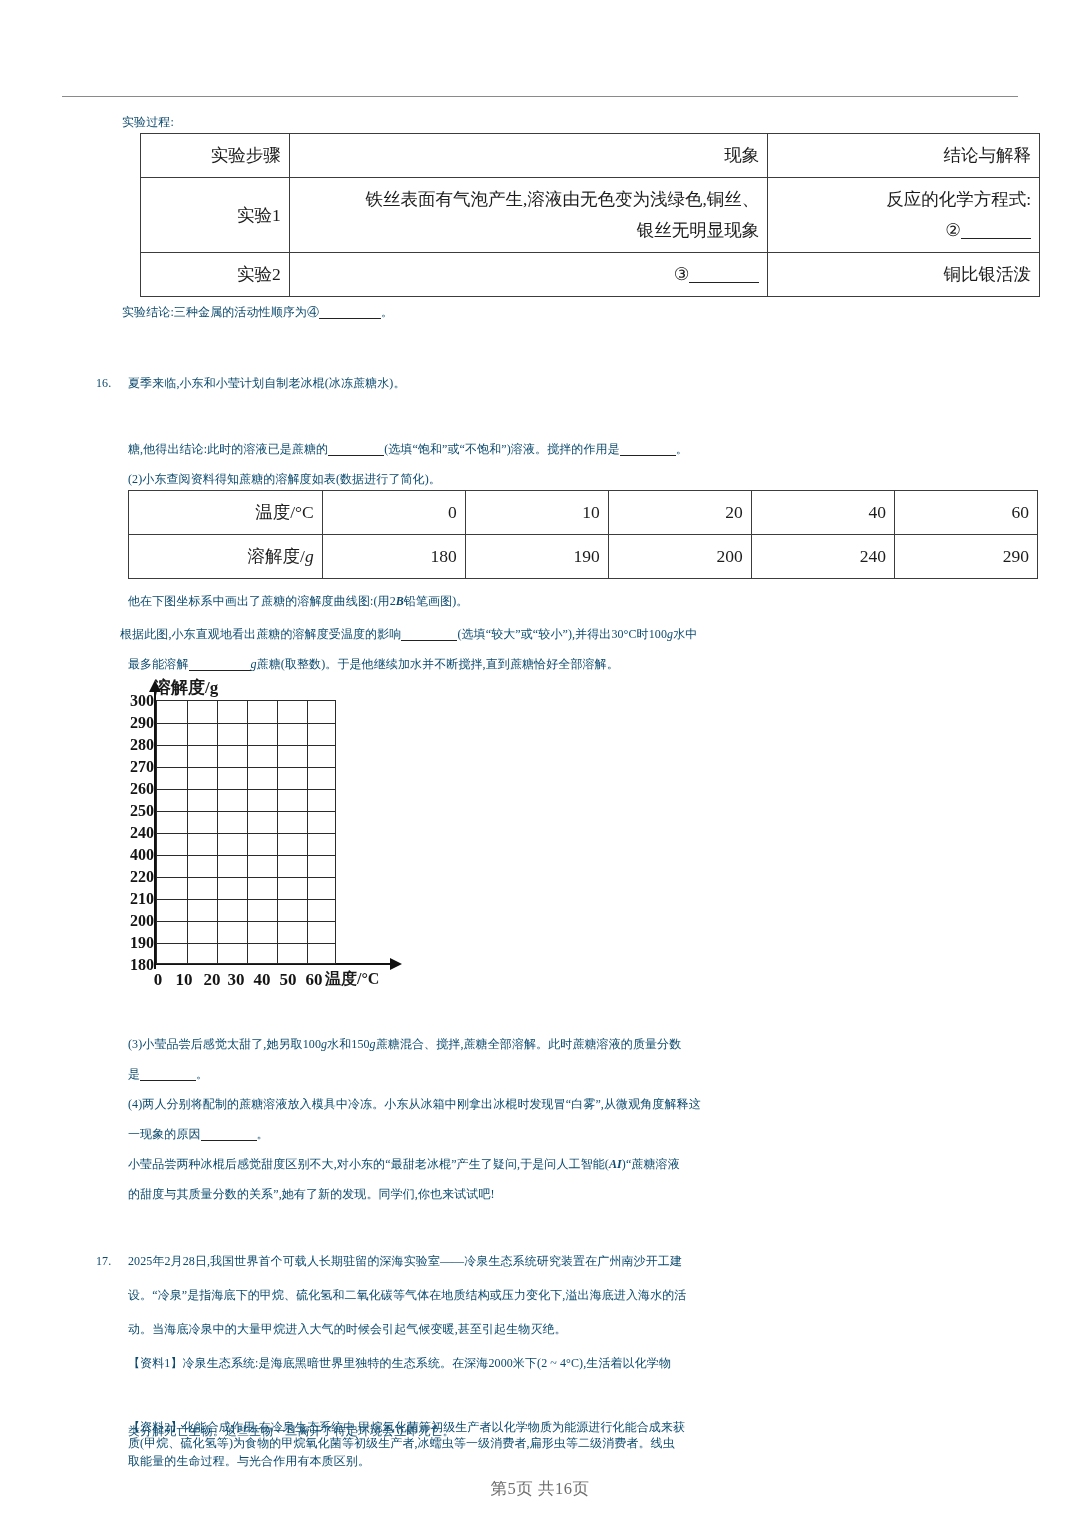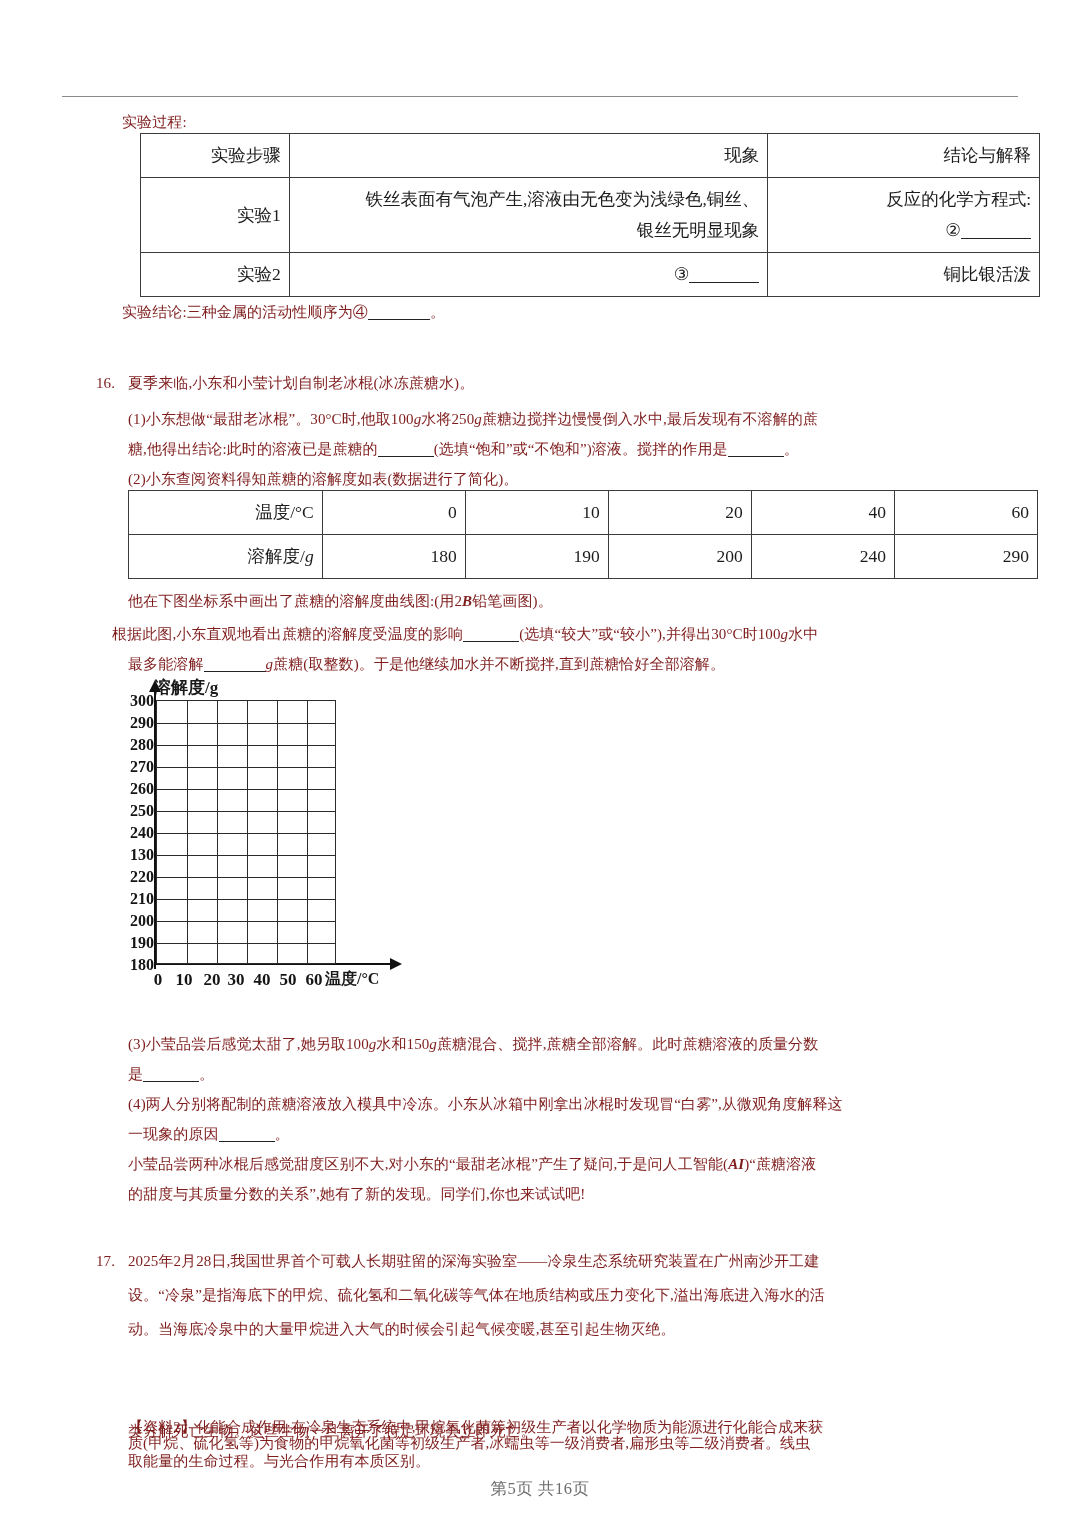--- a/index.html
+++ b/index.html
@@ -26,25 +26,25 @@
     left: 62px;
     top: 96px;
     width: 956px;
     height: 0;
     border-top: 1.5px solid #8a8a8a;
   }
 
   
   .tx {
     position: absolute;
-    font-size: 15px;
+    font-size: 12px;
     line-height: 36px;
     letter-spacing: 0.1px;
     white-space: nowrap;
-    color: #7f1d1d;
+    color: #0c4a6e;
   }
   .ital { font-style: italic; }
   .bolditalic { font-style: italic; font-weight: bold; }
 
   
   .blank {
     display: inline-block;
     border-bottom: 1.4px solid #222;
     vertical-align: -3px;
   }
@@ -221,23 +221,20 @@
   </tbody>
     </table>
 
   <div class="tx" style="left:122px; top:294px;">
     <span>实验结论:三种金属的活动性顺序为④</span><span class="blank b62"></span><span>。</span>
   </div>
 
   <div class="tx" style="left:96px; top:365px;">16.</div>
   <div class="tx" style="left:128px; top:365px;">夏季来临,小东和小莹计划自制老冰棍(冰冻蔗糖水)。</div>
 
-  <div class="tx" style="left:128px; top:401px;">
-    <span>(1)小东想做“最甜老冰棍”。30°C时,他取100</span><span class="ital">g</span><span>水将250</span><span class="ital">g</span><span>蔗糖边搅拌边慢慢倒入水中,最后发现有不溶解的蔗</span>
-  </div>
   <div class="tx" style="left:128px; top:431px;">
     <span>糖,他得出结论:此时的溶液已是蔗糖的</span><span class="blank b56"></span><span>(选填“饱和”或“不饱和”)溶液。搅拌的作用是</span><span class="blank b56"></span><span>。</span>
   </div>
 
   <div class="tx" style="left:128px; top:461px;">(2)小东查阅资料得知蔗糖的溶解度如表(数据进行了简化)。</div>
 
   <table class="doc" id="sol-table">
     <tbody>
         <tr>
       <td class="hdr">温度/°C</td>
@@ -254,21 +251,21 @@
       <td class="val">200</td>
       <td class="val">240</td>
       <td class="val">290</td>
     </tr>
   </tbody>
     </table>
 
   <div class="tx" style="left:128px; top:583px;">
     <span>他在下图坐标系中画出了蔗糖的溶解度曲线图:(用2</span><span class="bolditalic">B</span><span>铅笔画图)。</span>
   </div>
-  <div class="tx" style="left:112px; top:616px;">
+  <div class="tx" style="left:120px; top:616px;">
     <span>根据此图,小东直观地看出蔗糖的溶解度受温度的影响</span><span class="blank b56"></span><span>(选填“较大”或“较小”),并得出30°C时100</span><span class="ital">g</span><span>水中</span>
   </div>
   <div class="tx" style="left:128px; top:646px;">
     <span>最多能溶解</span><span class="blank b62"></span><span class="ital">g</span><span>蔗糖(取整数)。于是他继续加水并不断搅拌,直到蔗糖恰好全部溶解。</span>
   </div>
 
   <div id="chart">
     <div class="chart-ylabel">溶解度/g</div>
     <div class="arrow-up"></div>
     <div class="axis-y"></div>
@@ -293,21 +290,21 @@
         <div class="hline" style="top: 242px;"></div>
       </div>
     <div class="ytick-wrap" id="yticks">
         <div class="ytick" style="top: 16px;">300</div>
         <div class="ytick" style="top: 38px;">290</div>
         <div class="ytick" style="top: 60px;">280</div>
         <div class="ytick" style="top: 82px;">270</div>
         <div class="ytick" style="top: 104px;">260</div>
         <div class="ytick" style="top: 126px;">250</div>
         <div class="ytick" style="top: 148px;">240</div>
-        <div class="ytick" style="top: 170px;">130</div>
+        <div class="ytick" style="top: 170px;">400</div>
         <div class="ytick" style="top: 192px;">220</div>
         <div class="ytick" style="top: 214px;">210</div>
         <div class="ytick" style="top: 236px;">200</div>
         <div class="ytick" style="top: 258px;">190</div>
         <div class="ytick" style="top: 280px;">180</div>
       </div>
     <div id="xticks">
         <div class="xtick" style="left: 26px; top: 295px;">0</div>
         <div class="xtick" style="left: 52px; top: 295px;">10</div>
         <div class="xtick" style="left: 80px; top: 295px;">20</div>
@@ -333,20 +330,21 @@
 
   <div class="tx" style="left:128px; top:1176px;">的甜度与其质量分数的关系”,她有了新的发现。同学们,你也来试试吧!</div>
   <div class="tx" style="left:128px; top:1146px;">
     <span>小莹品尝两种冰棍后感觉甜度区别不大,对小东的“最甜老冰棍”产生了疑问,于是问人工智能(</span><span class="bolditalic">AI</span><span>)“蔗糖溶液</span>
   </div>
 
   <div class="tx" style="left:96px; top:1243px;">17.</div>
   <div class="tx" style="left:128px; top:1243px;">2025年2月28日,我国世界首个可载人长期驻留的深海实验室——冷泉生态系统研究装置在广州南沙开工建</div>
   <div class="tx" style="left:128px; top:1277px;">设。“冷泉”是指海底下的甲烷、硫化氢和二氧化碳等气体在地质结构或压力变化下,溢出海底进入海水的活</div>
   <div class="tx" style="left:128px; top:1311px;">动。当海底冷泉中的大量甲烷进入大气的时候会引起气候变暖,甚至引起生物灭绝。</div>
+  <div class="tx" style="left:128px; top:1345px;">【资料1】冷泉生态系统:是海底黑暗世界里独特的生态系统。在深海2000米下(2 ~ 4°C),生活着以化学物</div>
   <div class="tx" style="left:128px; top:1379px;margin-top:46px;">质(甲烷、硫化氢等)为食物的甲烷氧化菌等初级生产者,冰蠕虫等一级消费者,扁形虫等二级消费者。线虫</div>
   <div class="tx" style="left:128px; top:1413px;">类分解死亡生物。这些生物一旦离开了特定环境会立即死亡。</div>
 
   <div class="tx" style="left:128px; top:1409px;" id="ref2a">【资料2】化能合成作用:在冷泉生态系统中,甲烷氧化菌等初级生产者以化学物质为能源进行化能合成来获</div>
   <div class="tx" style="left:128px; top:1443px;" id="ref2b">取能量的生命过程。与光合作用有本质区别。</div>
 
   <div class="footer">第5页  共16页</div>
 </div>
 
 </body></html>

